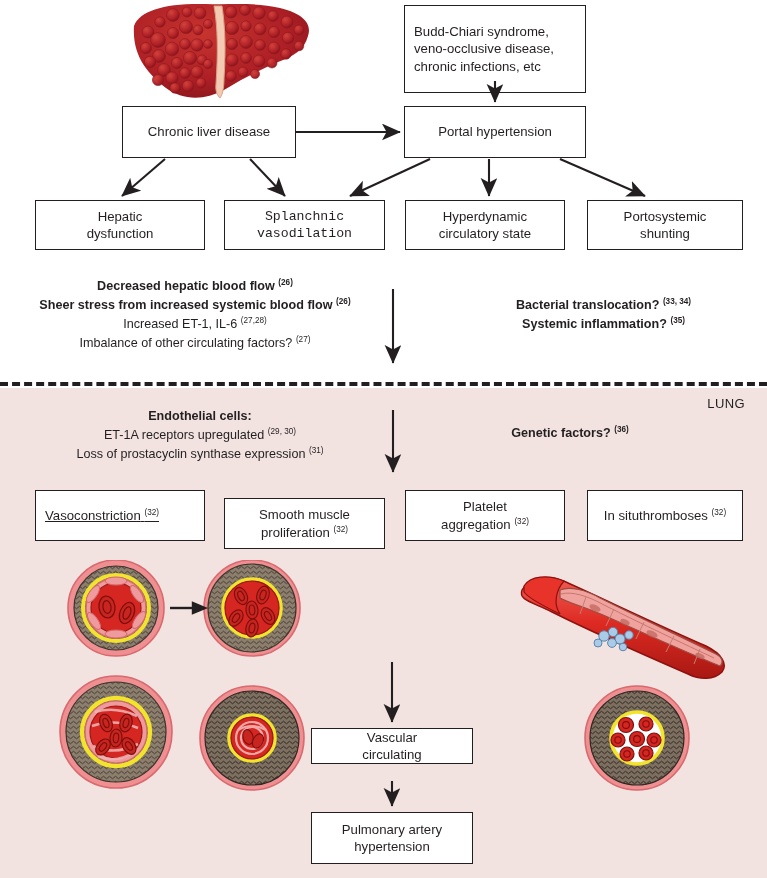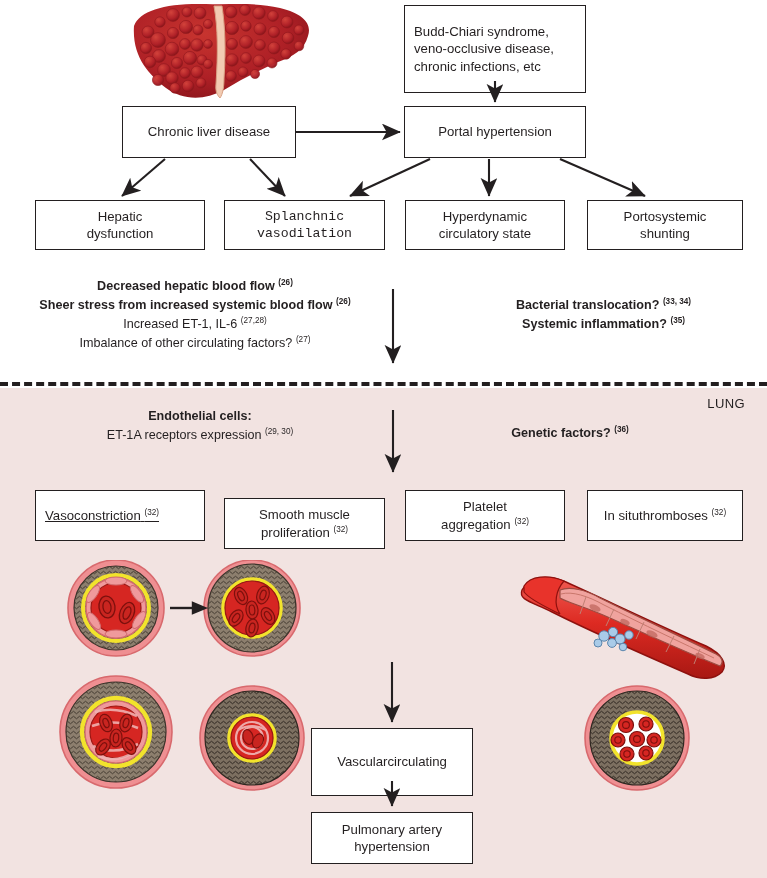--- a/index.html
+++ b/index.html
@@ -150,21 +150,22 @@
     <div class="thin"><span>Imbalance of other circulating factors?</span> <sup>(27)</sup></div>
   </div>
 
   <div class="txt" style="left:440px;top:296px;width:327px;">
     <div><b><span>Bacterial translocation?</span></b> <sup>(33, 34)</sup></div>
     <div><b><span>Systemic inflammation?</span></b> <sup>(35)</sup></div>
   </div>
 
   <div class="txt" style="left:35px;top:408px;width:330px;">
     <div><b><span>Endothelial cells:</span></b></div>
-    <div class="thin"><span>ET-1A receptors expression</span> <sup>(29, 30)</sup></div>
+    <div class="thin"><span>ET-1A receptors upregulated</span> <sup>(29, 30)</sup></div>
+    <div class="thin"><span>Loss of prostacyclin synthase expression</span> <sup>(31)</sup></div>
   </div>
 
   <div class="txt" style="left:430px;top:424px;width:280px;">
     <div><b><span>Genetic factors?</span></b> <sup>(36)</sup></div>
   </div>
 
   <div class="box left" style="left:35px;top:490px;width:170px;height:51px;text-decoration:underline;">
     <span><span>Vasoconstriction</span> <sup class="thin" style="font-weight:normal">(32)</sup></span>
   </div>
   <div class="box" style="left:224px;top:490px;width:161px;height:51px;flex-direction:column;margin-top:8px;">
@@ -173,21 +174,21 @@
   </div>
   <div class="box" style="left:405px;top:490px;width:160px;height:51px;flex-direction:column;">
     <span>Platelet</span>
     <span><span>aggregation</span> <sup style="font-weight:normal">(32)</sup></span>
   </div>
   <div class="box" style="left:587px;top:490px;width:156px;height:51px;flex-direction:row;">
     <span>In situ</span>
     <span><span>thromboses</span> <sup style="font-weight:normal">(32)</sup></span>
   </div>
 
-  <div class="box" style="left:311px;top:728px;width:162px;height:68px;flex-direction:row;">
+  <div class="box" style="left:311px;top:728px;width:162px;height:36px;flex-direction:column;">
     <span>Vascular</span>
     <span>circulating</span>
   </div>
   <div class="box" style="left:311px;top:812px;width:162px;height:52px;flex-direction:column;">
     <span>Pulmonary artery</span>
     <span>hypertension</span>
   </div>
 
   <svg class="fig" style="left:0px;top:560px;" width="767" height="270" viewBox="0 0 767 270">
     <defs>

